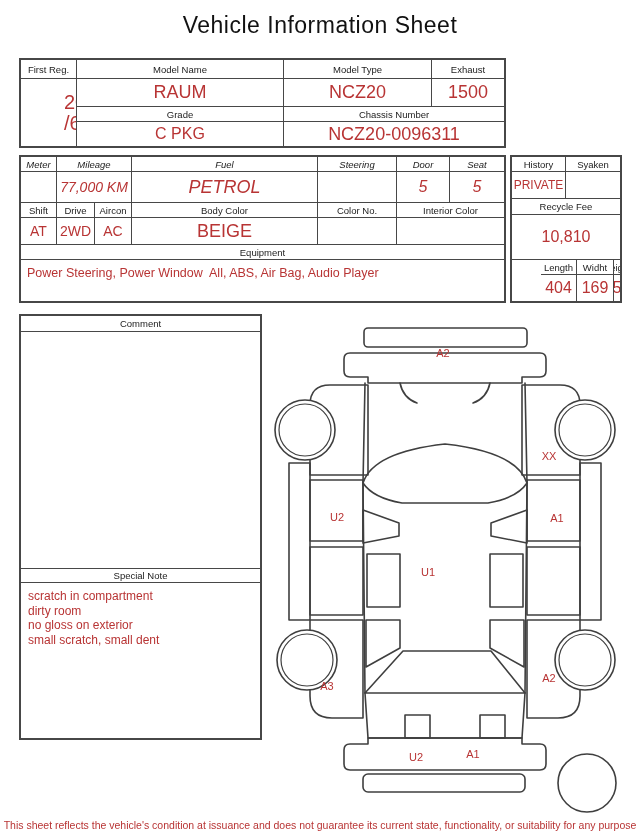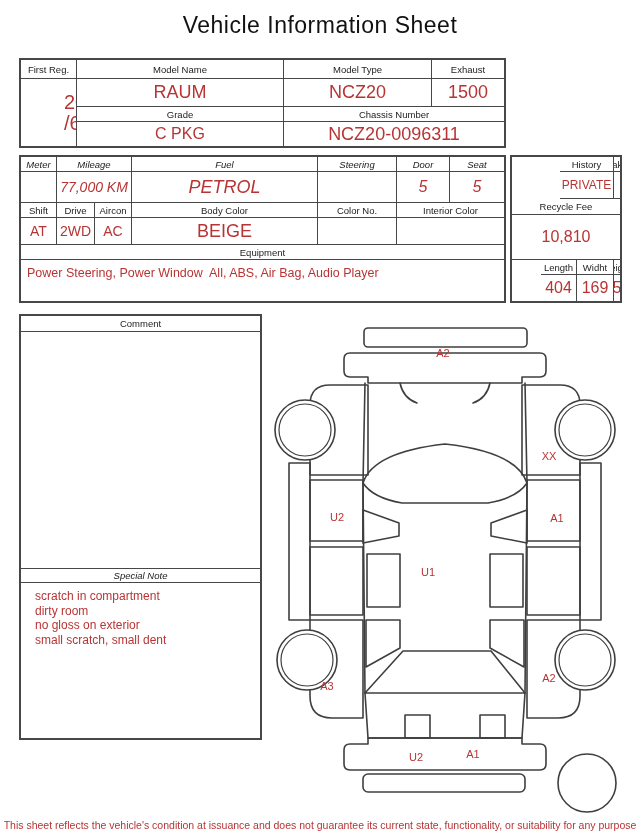--- a/index.html
+++ b/index.html
@@ -31,21 +31,21 @@
   .sub{display:grid;}
   .fr-val{flex-direction:column;align-items:flex-start;justify-content:center;
           font-size:20px;line-height:21px;padding-left:3px;margin-left:40px;}
   .big{font-size:18px;}
   .mid{font-size:16px;}
   .sm{font-size:14px;}
   .xl{font-size:26px;}
   .fee{font-size:16px;}
   .equip-val{align-items:flex-start;justify-content:flex-start;
              font-size:12.5px;padding:5px 6px;white-space:pre-wrap;text-align:left;line-height:1.3;}
-  .note-body{display:block;padding:6px 14px;}
+  .note-body{display:block;padding:6px 7px;}
   .note-line{font-size:12px;color:var(--red);line-height:14.5px;}
   .cbody{border-bottom:none;flex:none;display:block;}
   .footer{
     position:absolute;left:0;top:819px;width:100%;text-align:center;
     font-size:10.5px;color:var(--red);
   }
   .diagram{position:absolute;left:270px;top:315px;}
   .diagram path,.diagram rect,.diagram line{fill:none;stroke:#3f3f3f;stroke-width:1.6;stroke-linejoin:round;stroke-linecap:round;}
   .diagram circle{fill:#ffffff;stroke:#3f3f3f;stroke-width:1.6;}
   .diagram circle.inner{fill:none;stroke-width:1.2;}
@@ -111,21 +111,21 @@
       </div>
       <div class="sub" style="grid-template-columns:1fr;grid-template-rows:15px 1fr;flex:1;">
         <div class="cell hdr ner">Equipment</div>
         <div class="cell val equip-val ner neb">Power Steering, Power Window  All, ABS, Air Bag, Audio Player</div>
       </div>
     </div>
   </div>
 
   <div class="tbl" style="left:510px;top:155px;width:112px;height:148px;">
     <div class="stack">
-      <div class="sub" style="grid-template-columns:54px 1fr;grid-template-rows:15px 1fr;height:42px;margin-left:48px;">
+      <div class="sub" style="grid-template-columns:54px 1fr;grid-template-rows:15px 1fr;height:42px;">
         <div class="cell hdr">History</div>
         <div class="cell hdr ner">Syaken</div>
         <div class="cell val" style="font-size:12px;">PRIVATE</div>
         <div class="cell val ner"></div>
       </div>
       <div class="sub" style="grid-template-columns:1fr;grid-template-rows:16px 1fr;height:61px;">
         <div class="cell hdr ner">Recycle Fee</div>
         <div class="cell val fee ner">10,810</div>
       </div>
       <div class="sub" style="grid-template-columns:36px 37px 1fr;grid-template-rows:15px 1fr;flex:1;margin-left:29px;">
@@ -136,21 +136,21 @@
         <div class="cell val mid neb">169</div>
         <div class="cell val mid ner neb">153</div>
       </div>
     </div>
   </div>
 
   <div class="tbl" style="left:19px;top:314px;width:243px;height:426px;">
     <div class="stack">
       <div class="cell hdr ner" style="height:16px;flex:none;">Comment</div>
       <div class="cell ner cbody" style="height:236px;"></div>
-      <div class="cell hdr ner" style="height:15px;flex:none;border-top:1px solid var(--bc);font-style:italic;">Special Note</div>
+      <div class="cell hdr ner" style="height:15px;flex:none;border-top:1px solid var(--bc);">Special Note</div>
       <div class="cell ner neb note-body" style="flex:1;">
         <div class="note-line">scratch in compartment</div>
         <div class="note-line">dirty room</div>
         <div class="note-line">no gloss on exterior</div>
         <div class="note-line">small scratch, small dent</div>
       </div>
     </div>
   </div>
 
   <svg class="diagram" width="370" height="520" viewBox="0 0 370 520" xmlns="http://www.w3.org/2000/svg">

